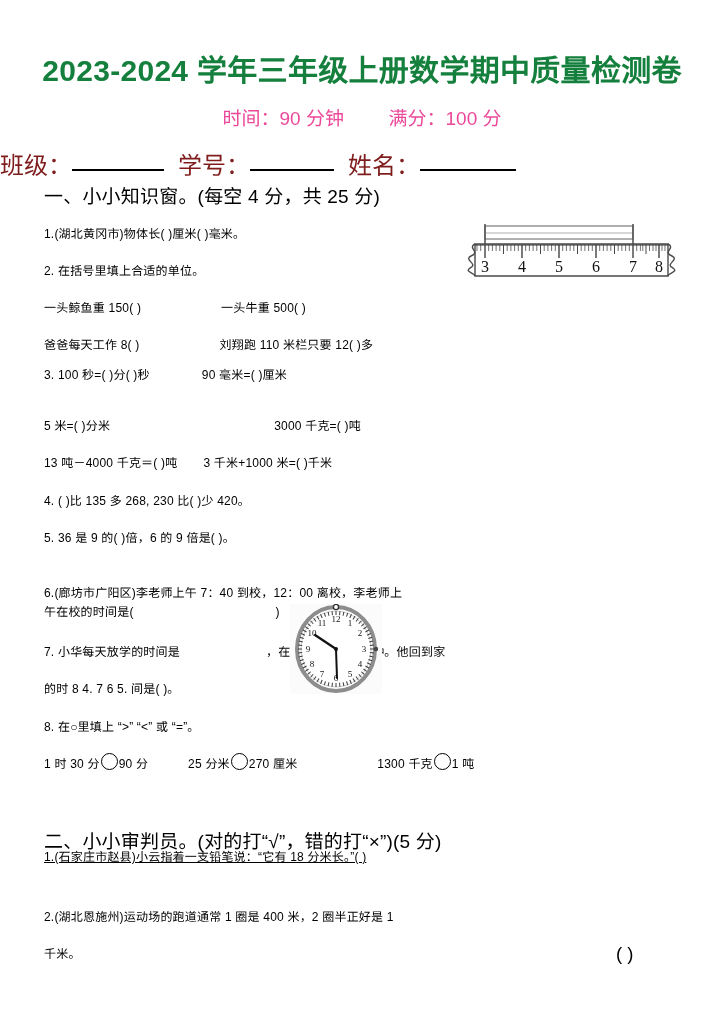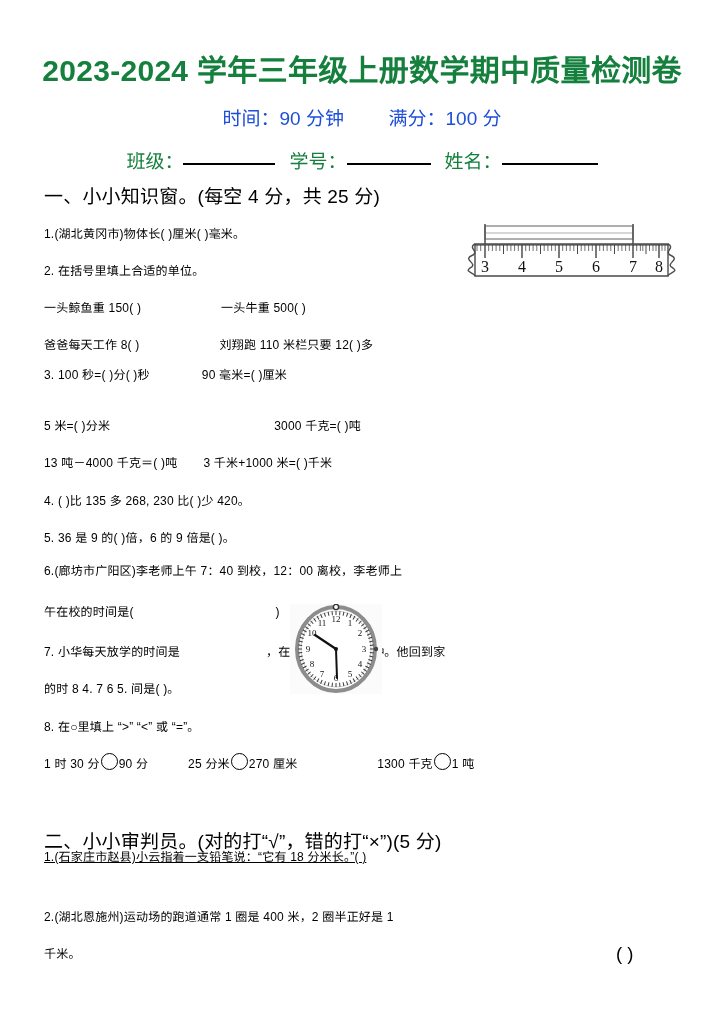--- a/index.html
+++ b/index.html
@@ -34,32 +34,32 @@
     white-space: nowrap;
     color: #15803d;
   }
   .subline {
     position: absolute;
     top: 103px;
     left: 0;
     width: 724px;
     text-align: center;
     font-size: 19px;
-    color: #1d4ed8;
+    color: #ec4899;
   }
   .subline .gap { display: inline-block; width: 34px; }
 
   .idline {
     position: absolute;
     top: 146px;
     left: 0;
     width: 724px;
-    text-align: center;
-    font-size: 19px;
-    color: #15803d;
+    text-align: left;
+    font-size: 24px;
+    color: #7f1d1d;
     white-space: nowrap;
   }
   .idline .blank {
     display: inline-block;
     border-bottom: 2px solid #000;
     vertical-align: 3px;
     height: 15px;
   }
   .b1 { width: 92px; }
   .b2 { width: 84px; }
@@ -147,21 +147,21 @@
   <div class="line" style="top:364px;"><span>3. 100 秒=(       )分(       )秒</span><span class="tab-a"></span><span>90 毫米=(       )厘米</span></div>
 
   <div class="line" style="top:415px;"><span>5 米=(       )分米</span><span style="display:inline-block;width:164px;"></span><span>3000 千克=(       )吨</span></div>
 
   <div class="line" style="top:452px;"><span>13 吨－4000 千克＝(       )吨</span><span class="tab-b"></span><span>3 千米+1000 米=(       )千米</span></div>
 
   <div class="line" style="top:490px;">4. (       )比 135 多 268, 230 比(       )少 420。</div>
 
   <div class="line" style="top:527px;">5. 36 是 9 的(       )倍，6 的 9 倍是(       )。</div>
 
-  <div class="line" style="top:560px;">6.(廊坊市广阳区)李老师上午 7：40 到校，12：00 离校，李老师上</div>
+  <div class="line" style="top:582px;">6.(廊坊市广阳区)李老师上午 7：40 到校，12：00 离校，李老师上</div>
 
   <div class="line" style="top:601px;"><span>午在校的时间是(</span><span style="display:inline-block;width:142px;"></span><span>)</span></div>
 
   <div class="line" style="top:641px;"><span>7. 小华每天放学的时间是</span><span style="display:inline-block;width:86px;"></span><span>，在路上用了 15 分钟。他回到家</span></div>
 
   <div class="line" style="top:678px;">的时 8 4. 7 6 5. 间是(       )。</div>
 
   <div class="line" style="top:716px;">8. 在○里填上 “&gt;” “&lt;” 或 “=”。</div>
 
   <div class="line" style="top:753px;"><span>1 时 30 分</span><span class="circ"></span><span>90 分</span><span class="tab-d"></span><span>25 分米</span><span class="circ"></span><span>270 厘米</span><span class="tab-c"></span><span>1300 千克</span><span class="circ"></span><span>1 吨</span></div>

